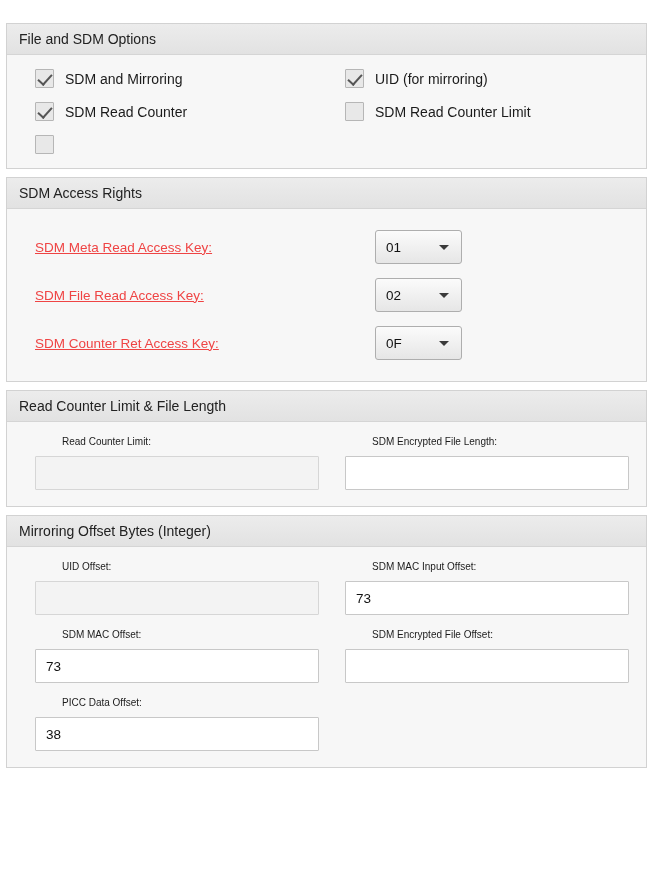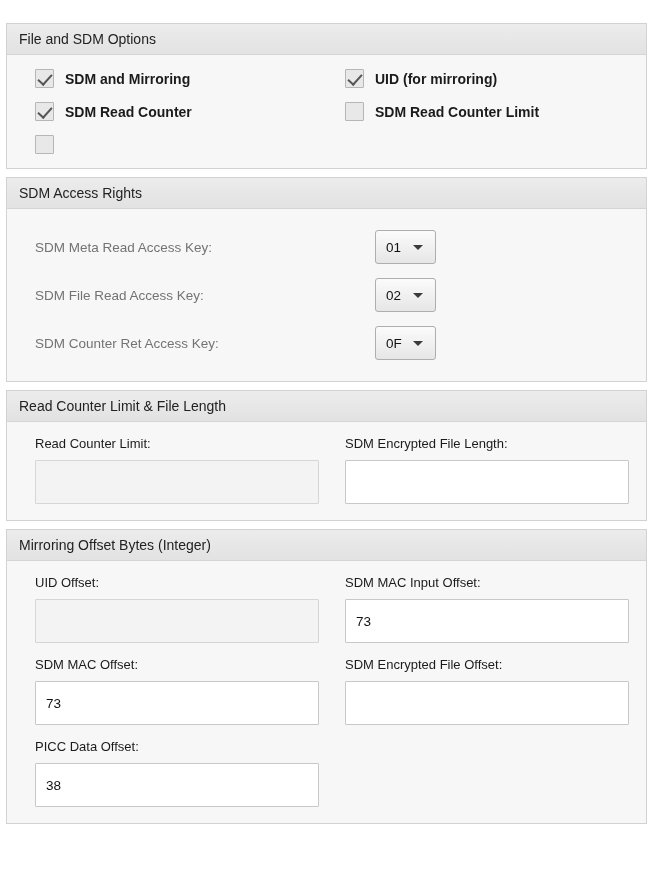--- a/index.html
+++ b/index.html
@@ -70,36 +70,36 @@
     width: 6px;
     height: 12px;
     border: solid #555;
     border-width: 0 2px 2px 0;
     transform: rotate(42deg);
   }
   .cb-label {
     font-size: 14px;
     color: #1b1b1b;
     white-space: nowrap;
-    font-weight: bold;
   }
 
   
   .ar-row {
     display: flex;
     align-items: center;
     height: 48px;
   }
   .ar-label {
     width: 340px;
     font-size: 13.5px;
-    color: #737373;
+    color: #ef4444;
+    text-decoration: underline;
   }
   .combo {
-    width: 61px;
+    width: 87px;
     height: 34px;
     border: 1px solid #aeaeae;
     border-radius: 3px;
     background: linear-gradient(to bottom, #fbfbfb 0%, #e6e6e6 100%);
     display: flex;
     align-items: center;
     box-sizing: border-box;
     position: relative;
   }
   .combo .val {
@@ -123,26 +123,27 @@
   .f-grid {
     display: grid;
     grid-template-columns: 310px 1fr;
     column-gap: 0;
     row-gap: 0;
   }
   .f-cell {
     padding-bottom: 14px;
   }
   .f-label {
-    font-size: 13px;
+    font-size: 10px;
     color: #1b1b1b;
     margin-bottom: 9px;
+    margin-left: 27px;
   }
   .f-input {
-    height: 44px;
+    height: 34px;
     border: 1px solid #c8c8c8;
     background: #ffffff;
     box-sizing: border-box;
     width: 284px;
     display: flex;
     align-items: center;
     padding-left: 10px;
     font-size: 13.5px;
     color: #111;
     border-radius: 1px;

